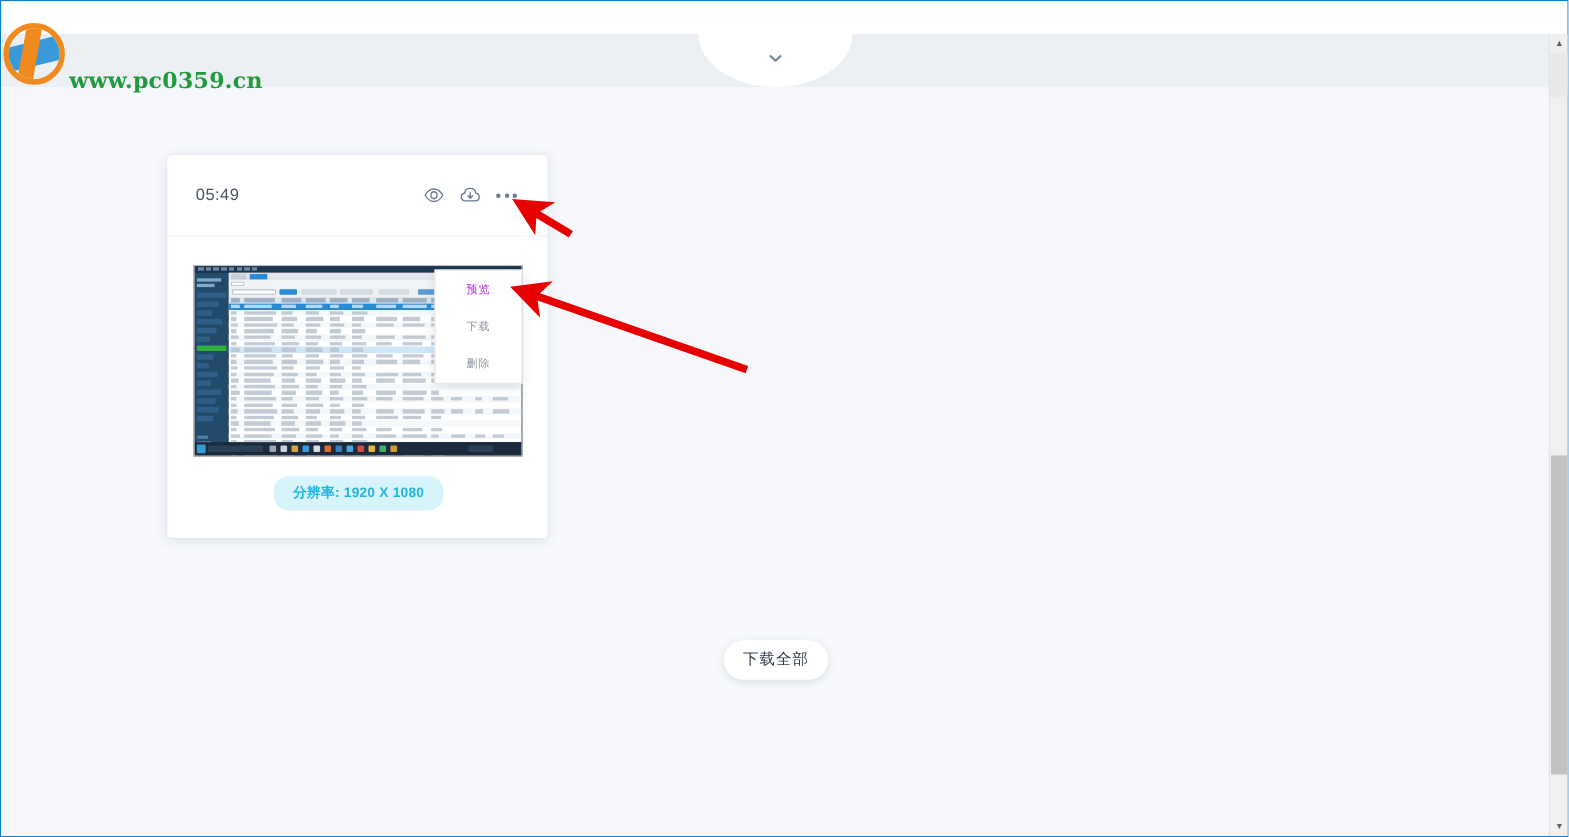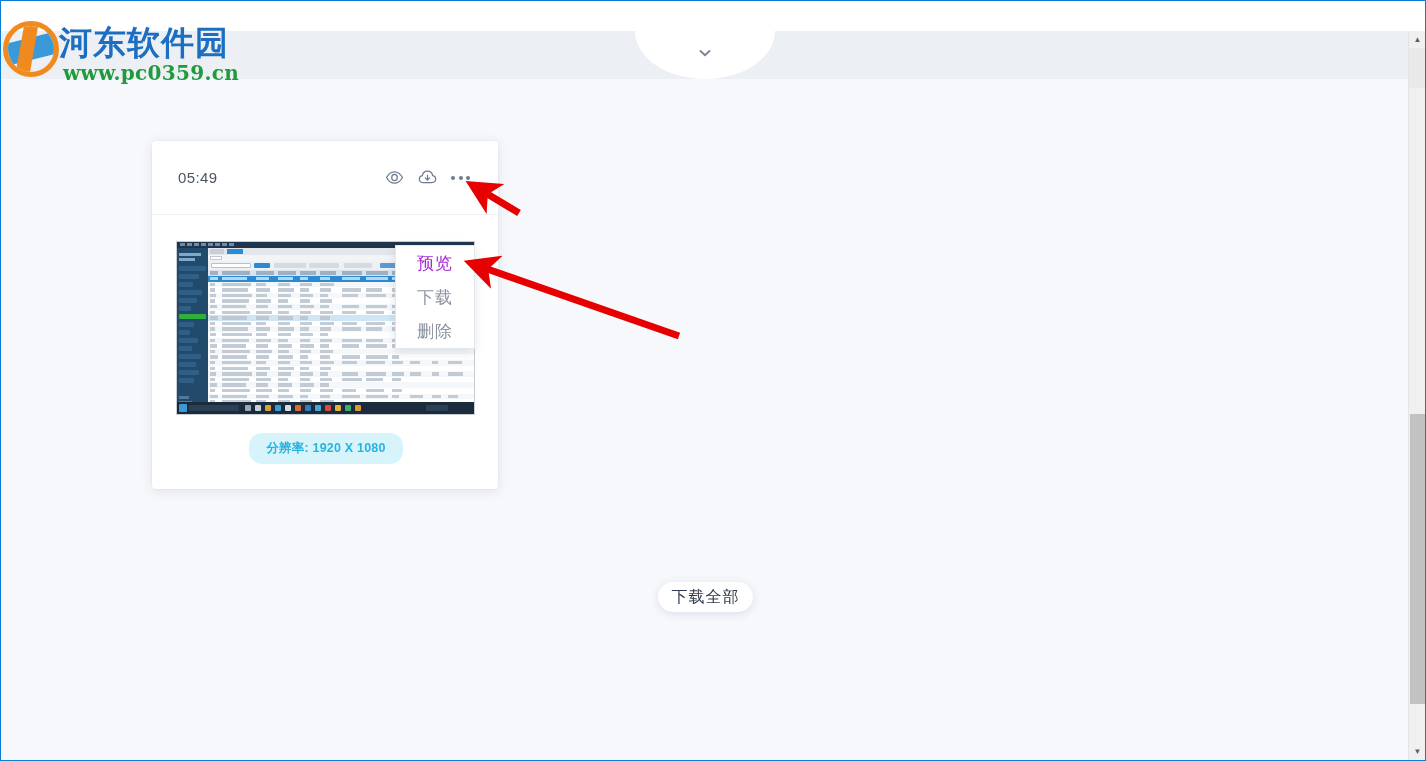--- a/index.html
+++ b/index.html
@@ -208,33 +208,33 @@
     position: absolute; left: 394px; top: 214px;
     width: 80px; height: 104px;
     background: #ffffff;
     border: 1px solid #e3e6ea;
     box-shadow: 0 3px 10px rgba(50,70,100,.14);
     z-index: 30;
     display: flex; flex-direction: column;
   }
   .ctx-item {
     flex: 1; display: flex; align-items: center; justify-content: center;
-    font-size: 17px; color: #8b93a1; letter-spacing: 1px;
+    font-size: 10px; color: #8b93a1; letter-spacing: 1px;
   }
   .ctx-item.active { color: #a626d9; }
 
   
   .dl-all {
     position: absolute; left: 657px; top: 551px;
-    width: 95px; height: 30px;
+    width: 95px; height: 36px;
     background: #ffffff;
     border-radius: 20px;
     box-shadow: 0 2px 9px rgba(60,80,110,.14);
     display: flex; align-items: center; justify-content: center;
-    font-size: 16px; color: #2f3a4c; letter-spacing: 1px;
+    font-size: 14px; color: #2f3a4c; letter-spacing: 1px;
     z-index: 10;
   }
 
   
   .arrows { position: absolute; inset: 0; z-index: 60; pointer-events: none; }
 
   
   .scrollbar {
     position: absolute; right: 0; top: 30px;
     width: 17px; height: 729px;
@@ -257,21 +257,20 @@
   .sb-track-top { position:absolute; left:0; top:17px; width:17px; height:40px; background:#e9e9e9; }
 </style>
 </head>
 <body>
 
 <div id="app">
 
 
   <div class="watermark">
     <div class="wm-logo"></div>
-    <div class="wm-cn">河东软件园</div>
     <div class="wm-url">www.pc0359.cn</div>
   </div>
 
   <div class="page">
 
     <div class="page-strip"></div>
 
     <div class="bump">
       <span class="chevron">
         <svg width="16" height="16" viewBox="0 0 16 16">

